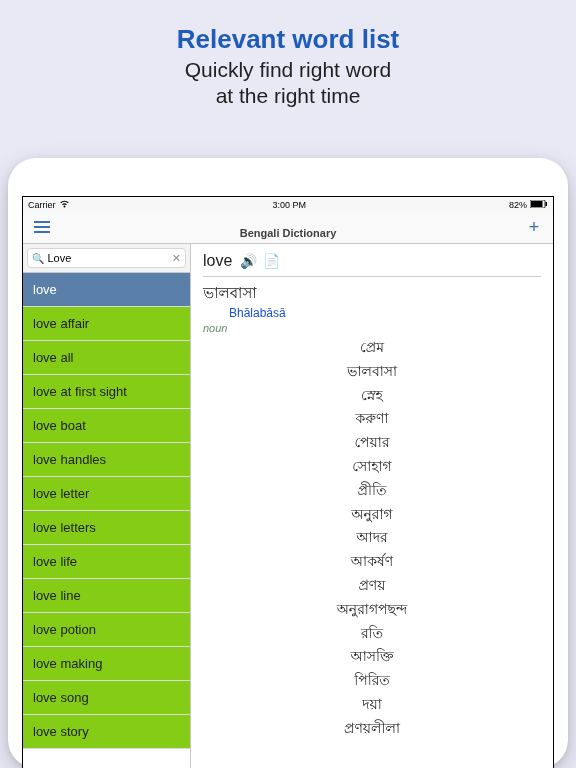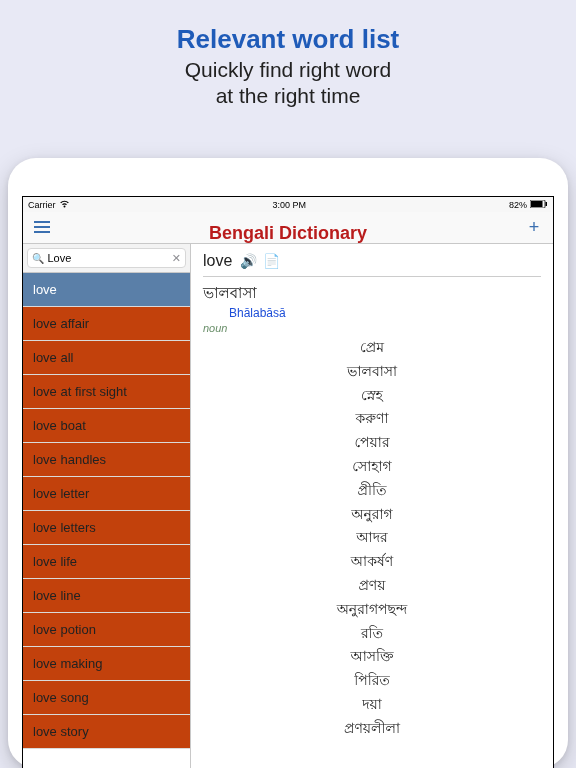--- a/index.html
+++ b/index.html
@@ -61,23 +61,23 @@
 .navbar {
   height: 32px;
   border-bottom: 1px solid #c8c8c8;
   display: flex;
   align-items: center;
   justify-content: space-between;
   padding: 0 8px;
   background: #f9f9f9;
 }
 .nav-title {
-  color: #b91c1c;
+  color: #404040;
   font-weight: 700;
-  font-size: 18px;
+  font-size: 11px;
   margin-top: 11px;
 }
 .hamburger, .plus {
   color: #3a6fb0;
   font-size: 18px;
   width: 22px;
   text-align: center;
   cursor: pointer;
 }
 .content {
@@ -112,21 +112,21 @@
 .search-box .clear { color: #8e8e93; font-size: 11px; cursor: pointer; }
 .word-list { flex: 1; overflow: hidden; }
 .word-item {
   height: 34px;
   display: flex;
   align-items: center;
   padding: 0 10px;
   font-size: 13px;
   color: #222;
   border-bottom: 1px solid #dadada;
-  background: #c2410c;
+  background: #84cc16;
   cursor: pointer;
 }
 .word-item.selected {
   background: #5a7fa8;
   color: #fff;
 }
 .detail {
   flex: 1;
   padding: 8px 12px;
   overflow: hidden;

